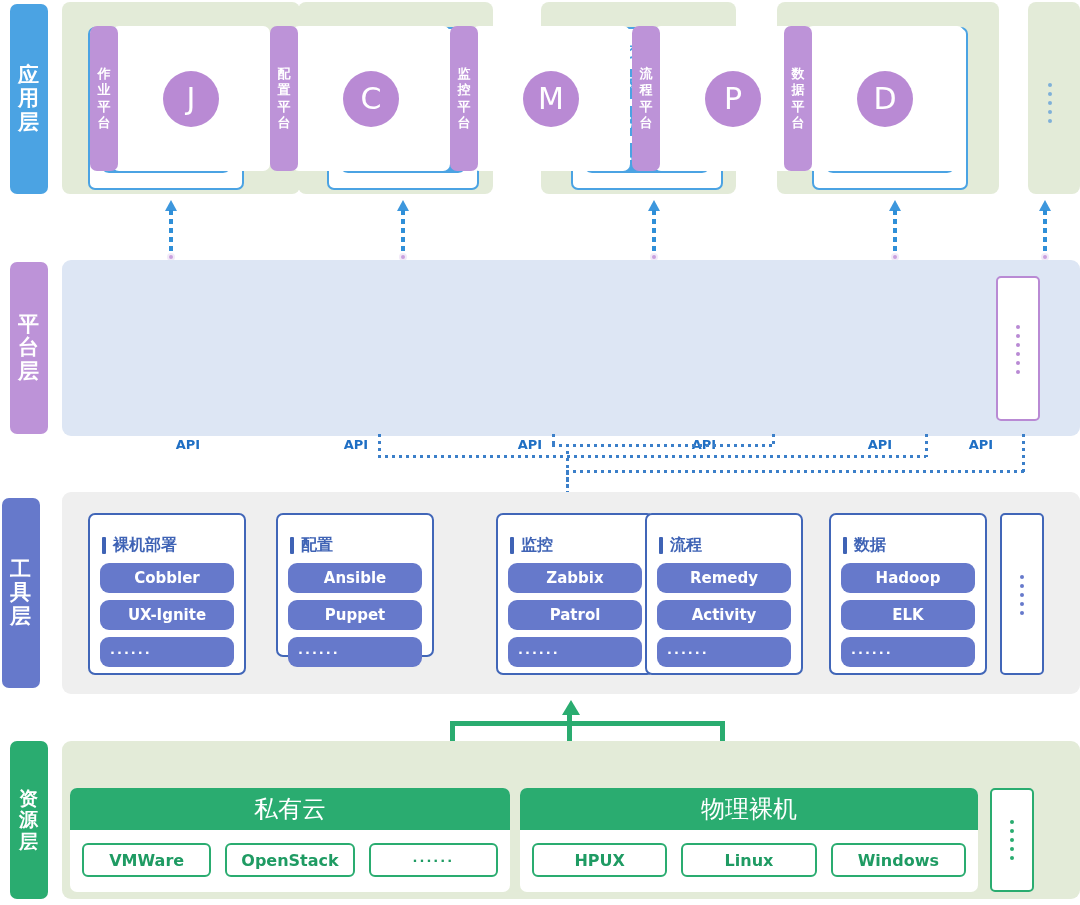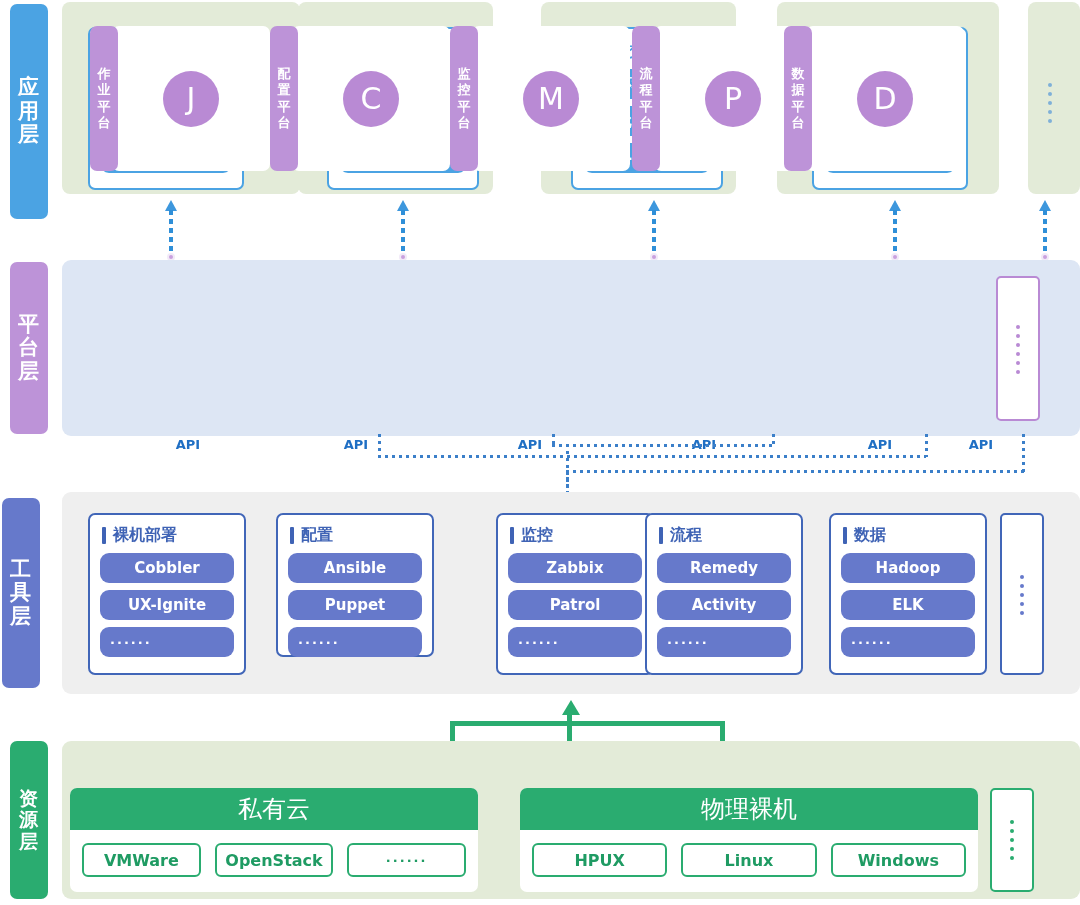--- a/index.html
+++ b/index.html
@@ -94,21 +94,21 @@
   }
   .conn.v{
     width:3px;
     background-image:linear-gradient(#3b7fc9 50%,rgba(0,0,0,0) 0);
     background-size:3px 7px;background-repeat:repeat-y;
   }
 
   
   .tool-card{
     position:absolute;background:#ffffff;border:2px solid #4166b8;border-radius:7px;
-    box-sizing:border-box;padding:6px 10px 10px 10px;
+    box-sizing:border-box;padding:16px 10px 10px 10px;
   }
   .tool-card .card-title{color:#3f63b5;}
   .tool-card .card-title .tick{background:#3f63b5;}
   .pill.tool{background:#6679cb;}
 
   
   .pipe{
     position:absolute;background:#29ab6f;color:#ffffff;border-radius:6px;
     font-size:16px;display:flex;align-items:center;justify-content:center;
     height:34px;
@@ -130,21 +130,21 @@
     font-weight:bold;font-size:16px;height:34px;
     display:flex;align-items:center;justify-content:center;box-sizing:border-box;
   }
   .res-chip.dots{font-size:13px;letter-spacing:2px;}
 </style>
 </head>
 <body>
 
 <div id="stage">
 
-  <div class="layer-label" style="left:10px;top:4px;height:215px;background:#4ba3e3;">
+  <div class="layer-label" style="left:10px;top:4px;height:190px;background:#4ba3e3;">
     <span>应用层</span>
   </div>
 
   <div class="app-panel" style="left:62px;width:238px;"></div>
   <div class="app-panel" style="left:298px;width:195px;"></div>
   <div class="app-panel" style="left:541px;width:195px;"></div>
   <div class="app-panel" style="left:777px;width:222px;"></div>
   <div class="app-panel" style="left:1028px;width:52px;"></div>
 
   <div class="app-card" style="left:88px;width:156px;top:27px;height:163px;">
@@ -371,21 +371,21 @@
   <div class="pipe" style="left:404px;top:752px;width:100px;">文件管道</div>
   <div class="pipe" style="left:521px;top:752px;width:100px;">命令管道</div>
   <div class="pipe" style="left:638px;top:752px;width:100px;">数据管道</div>
 
   <div class="layer-label" style="left:10px;top:741px;height:158px;background:#2aac70;font-size:19px;">
     <span>资源层</span>
   </div>
 
   <div class="band" style="left:62px;top:741px;width:1018px;height:158px;background:#e3ebd8;"></div>
 
-  <div class="res-group" style="left:70px;top:788px;width:408px;height:104px;">
+  <div class="res-group" style="left:70px;top:788px;width:440px;height:104px;">
     <div class="res-head">私有云</div>
     <div class="res-items">
       <div class="res-chip">VMWare</div>
       <div class="res-chip">OpenStack</div>
       <div class="res-chip dots">······</div>
     </div>
   </div>
 
   <div class="res-group" style="left:520px;top:788px;width:458px;height:104px;">
     <div class="res-head">物理裸机</div>

